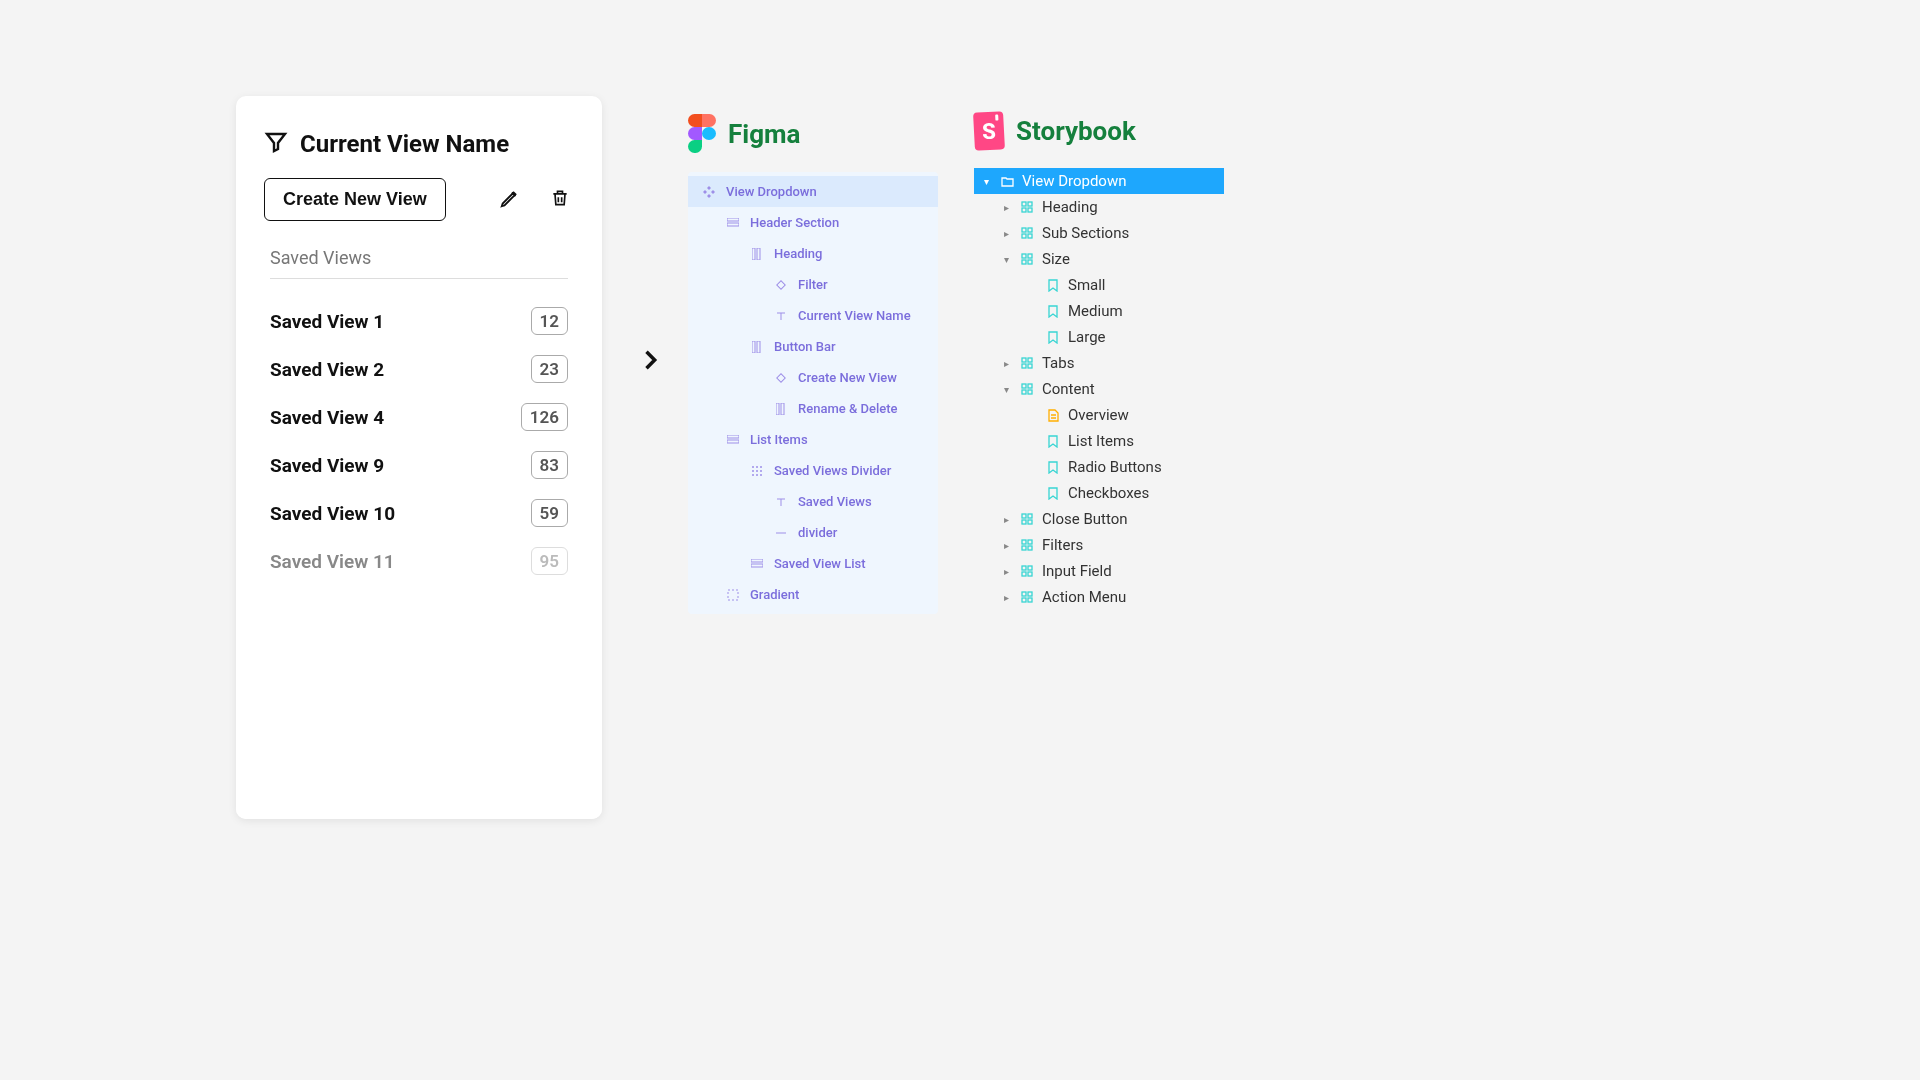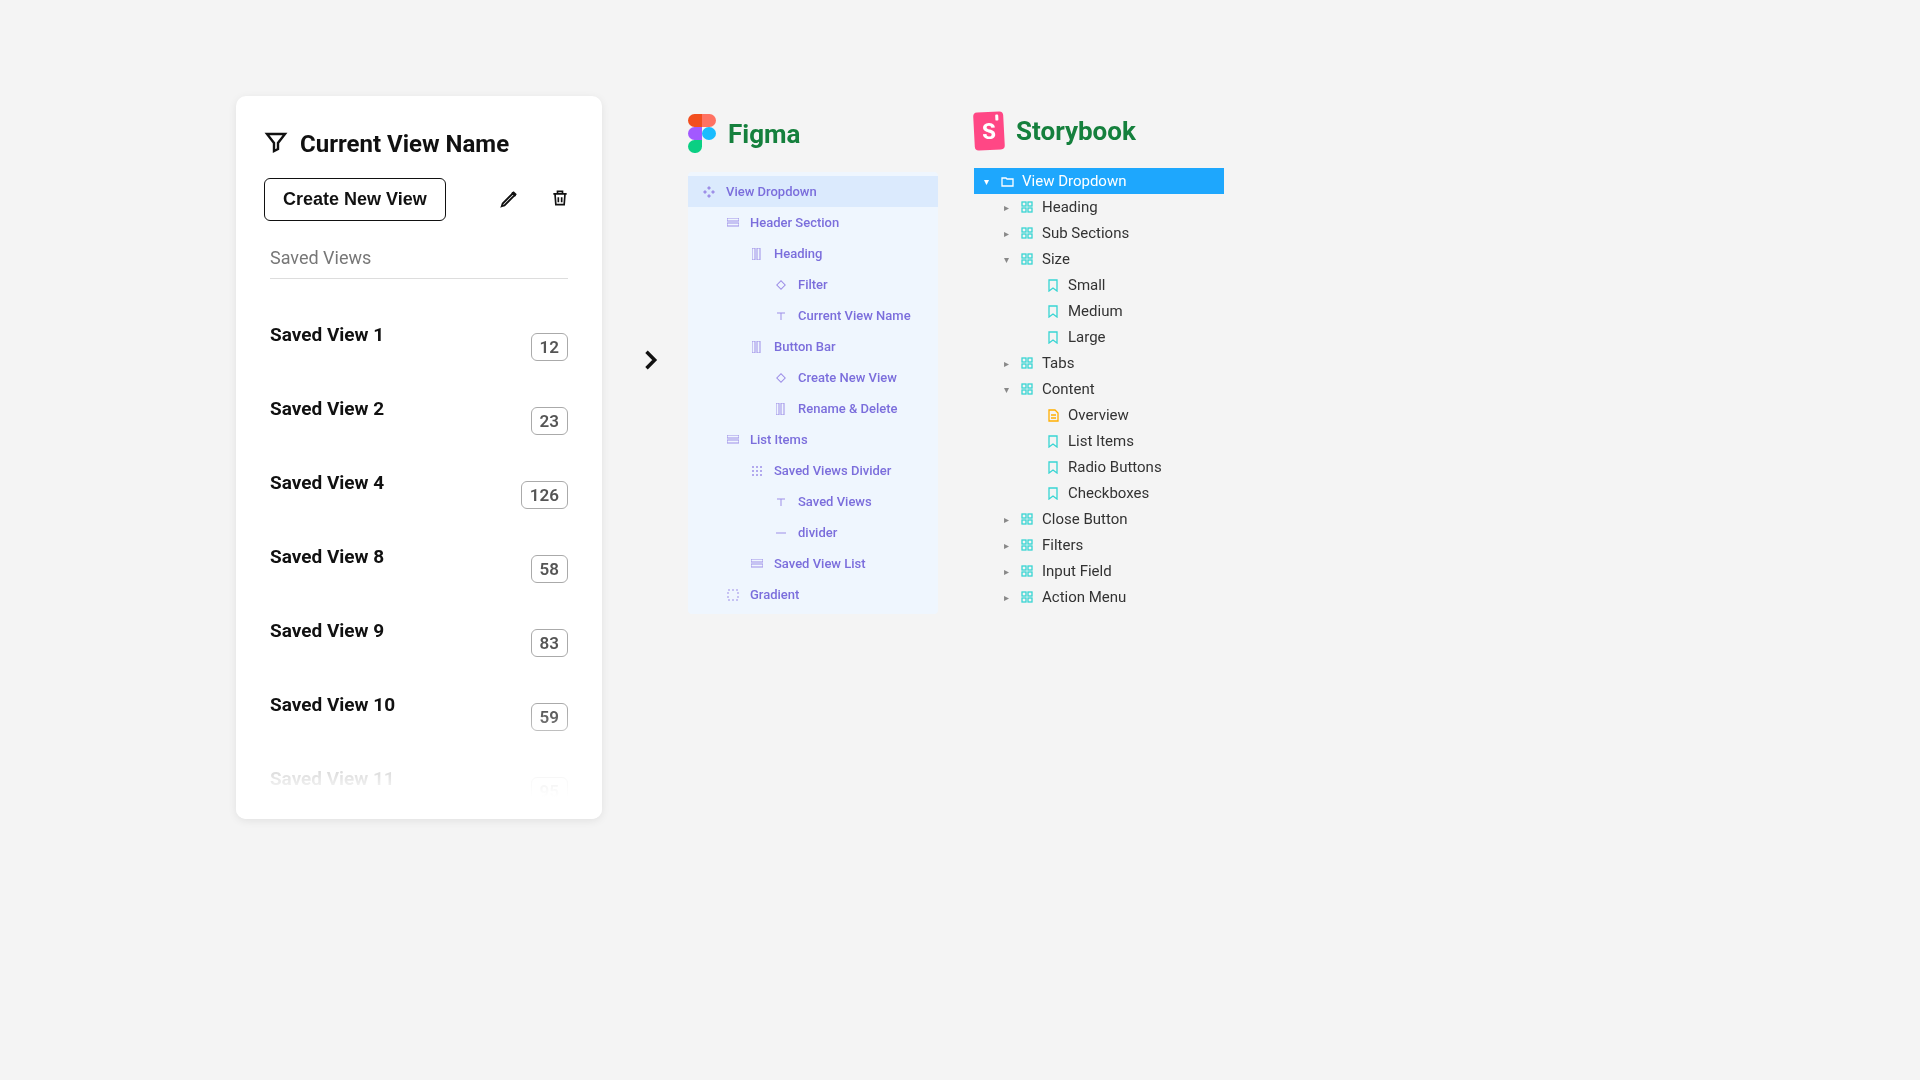--- a/index.html
+++ b/index.html
@@ -88,21 +88,20 @@
   .saved-row.faded .count-badge { color: #bbb; border-color: #ddd; }
   .count-badge {
     border: 1.5px solid #aaa;
     border-radius: 6px;
     min-width: 30px;
     padding: 3px 8px;
     font-size: 17px;
     font-weight: 600;
     color: #555;
     text-align: center;
-    margin-top: 26px;
   }
   .fade-overlay {
     position: absolute;
     left: 0; right: 0; bottom: 0;
     height: 110px;
     background: linear-gradient(to bottom, rgba(255,255,255,0) 0%, #fff 80%);
     pointer-events: none;
   }
 
   
@@ -254,24 +253,20 @@
       </div>
       <div class="saved-row">
         <span class="saved-row-name">Saved View 2</span>
         <span class="count-badge">23</span>
       </div>
       <div class="saved-row">
         <span class="saved-row-name">Saved View 4</span>
         <span class="count-badge">126</span>
       </div>
       <div class="saved-row">
-        <span class="saved-row-name">Saved View 8</span>
-        <span class="count-badge">58</span>
-      </div>
-      <div class="saved-row">
         <span class="saved-row-name">Saved View 9</span>
         <span class="count-badge">83</span>
       </div>
       <div class="saved-row">
         <span class="saved-row-name">Saved View 10</span>
         <span class="count-badge">59</span>
       </div>
       <div class="saved-row faded">
         <span class="saved-row-name">Saved View 11</span>
         <span class="count-badge">95</span>

